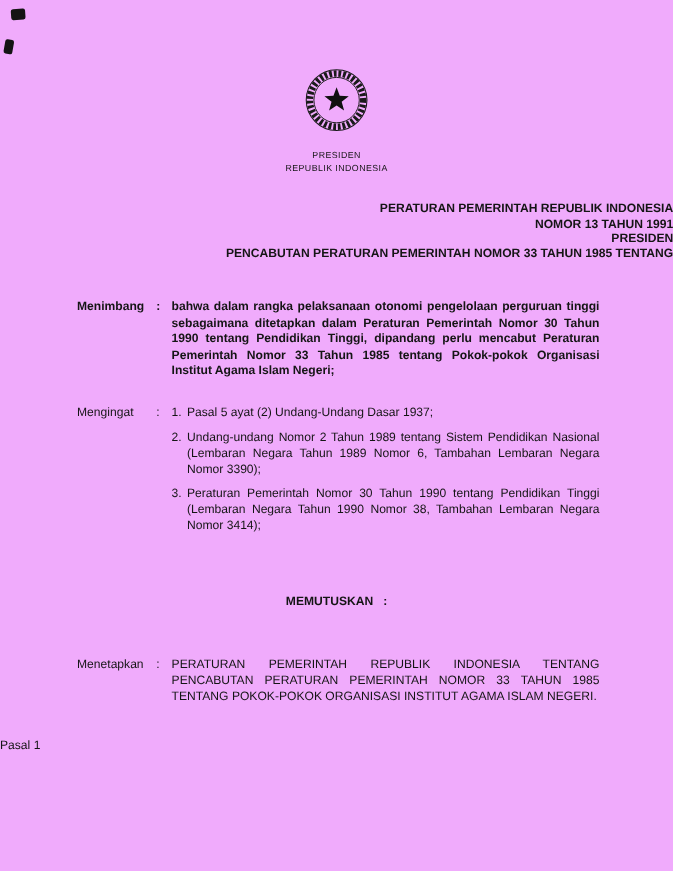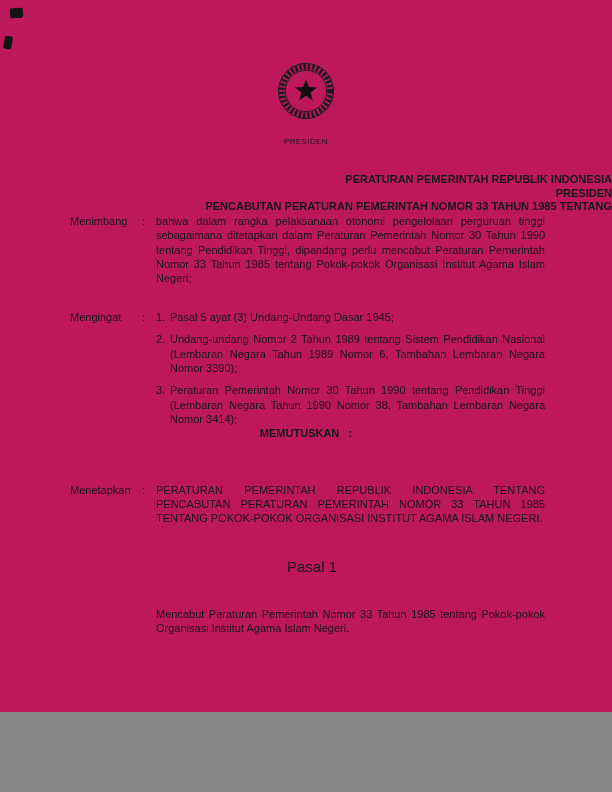--- a/index.html
+++ b/index.html
@@ -1,20 +1,20 @@
 <!DOCTYPE html>
 <html><head>
 <meta charset="utf-8">
 <style>
   html,body{margin:0;padding:0;background:#888;}
   .page{
     position:relative;
-    width:612px;height:712px;
+    width:612px;height:792px;
     margin:0 auto;
-    background:#be185d;
+    background:#f0abfc;
     font-family:"Liberation Sans","DejaVu Sans",sans-serif;
     color:#151515;
     overflow:hidden;
   }
   
   .artifact{position:absolute;background:#141414;}
   .a1{left:10px;top:8px;width:13px;height:10px;border-radius:2px;transform:rotate(-4deg);}
   .a2{left:4px;top:36px;width:8px;height:13px;border-radius:2px;transform:rotate(10deg);}
 
   .letterhead{text-align:center;}
@@ -30,65 +30,67 @@
     grid-template-columns:72px 14px 1fr;
     margin-left:70px;margin-right:67px;
     font-size:11px;line-height:14.4px;
   }
   .clause .label{font-size:11px;}
   .clause .colon{text-align:left;}
   .just{text-align:justify;}
   .num-item{display:grid;grid-template-columns:14px 1fr;}
   .num-item + .num-item{margin-top:8px;}
 
-  .mt-menimbang{}
+  .mt-menimbang{margin-top:34px;font-weight:bold;}
   .mt-mengingat{margin-top:24px;}
-  .memutuskan{text-align:center;font-weight:bold;font-size:11px;white-space:pre;}
+  .memutuskan{margin-top:56px;text-align:center;font-weight:bold;font-size:11px;white-space:pre;}
   .mt-menetapkan{margin-top:44px;}
-  .pasal-heading{margin-top:32px;text-align:center;font-size:15px;margin-left:12px;}
+  .pasal-heading{margin-top:32px;font-size:11px;}
   .mt-pasal-body{margin-top:32px;}
 </style>
 </head>
 <body>
 
 <div class="page">
 
   <div class="artifact a1"></div>
   <div class="artifact a2"></div>
 
   <header class="letterhead">
     <svg class="emblem" width="62" height="62" viewBox="0 0 64 64" aria-hidden="true">
       <circle cx="32" cy="32" r="28.5" fill="none" stroke="#1a1a1a" stroke-width="1"></circle>
       <circle cx="32" cy="32" r="25" fill="none" stroke="#1a1a1a" stroke-width="6" stroke-dasharray="2.6 1.8"></circle>
       <circle cx="32" cy="32" r="21.3" fill="none" stroke="#1a1a1a" stroke-width="0.9"></circle>
       <polygon fill="#101010" points="32,20 34.94,27.96 43.41,28.29 36.76,33.55 39.05,41.71 32,37 24.95,41.71 27.24,33.55 20.59,28.29 29.06,27.96"></polygon>
     </svg>
     <div class="lh1">PRESIDEN</div>
+    <div class="lh2">REPUBLIK INDONESIA</div>
   </header>
 
   <div class="title">
     <div>PERATURAN PEMERINTAH REPUBLIK INDONESIA</div>
+    <div>NOMOR 13 TAHUN 1991</div>
     <div>PRESIDEN</div>
     <div>PENCABUTAN PERATURAN PEMERINTAH NOMOR 33 TAHUN 1985 TENTANG</div>
   </div>
 
 
   <section class="clause mt-menimbang">
     <div class="label">Menimbang</div>
     <div class="colon">:</div>
     <div class="text just">bahwa dalam rangka pelaksanaan otonomi pengelolaan perguruan tinggi sebagaimana ditetapkan dalam Peraturan Pemerintah Nomor 30 Tahun 1990 tentang Pendidikan Tinggi, dipandang perlu mencabut Peraturan Pemerintah Nomor 33 Tahun 1985 tentang Pokok-pokok Organisasi Institut Agama Islam Negeri;</div>
   </section>
 
   <section class="clause mt-mengingat">
     <div class="label">Mengingat</div>
     <div class="colon">:</div>
     <div class="text">
       <div class="num-item">
         <span>1.</span>
-        <span class="just">Pasal 5 ayat (3) Undang-Undang Dasar 1945;</span>
+        <span class="just">Pasal 5 ayat (2) Undang-Undang Dasar 1937;</span>
       </div>
       <div class="num-item">
         <span>2.</span>
         <span class="just">Undang-undang Nomor 2 Tahun 1989 tentang Sistem Pendidikan Nasional (Lembaran Negara Tahun 1989 Nomor 6, Tambahan Lembaran Negara Nomor 3390);</span>
       </div>
       <div class="num-item">
         <span>3.</span>
         <span class="just">Peraturan Pemerintah Nomor 30 Tahun 1990 tentang Pendidikan Tinggi (Lembaran Negara Tahun 1990 Nomor 38, Tambahan Lembaran Negara Nomor 3414);</span>
       </div>
     </div>
@@ -97,19 +99,14 @@
   <div class="memutuskan">MEMUTUSKAN   :</div>
 
   <section class="clause mt-menetapkan">
     <div class="label">Menetapkan</div>
     <div class="colon">:</div>
     <div class="text just">PERATURAN PEMERINTAH REPUBLIK INDONESIA TENTANG PENCABUTAN PERATURAN PEMERINTAH NOMOR 33 TAHUN 1985 TENTANG POKOK-POKOK ORGANISASI INSTITUT AGAMA ISLAM NEGERI.</div>
   </section>
 
   <div class="pasal-heading">Pasal 1</div>
 
-  <section class="clause mt-pasal-body">
-    <div class="label"></div>
-    <div class="colon"></div>
-    <div class="text just">Mencabut Peraturan Pemerintah Nomor 33 Tahun 1985 tentang Pokok-pokok Organisasi Institut Agama Islam Negeri.</div>
-  </section>
 
 </div>
 
 </body></html>

